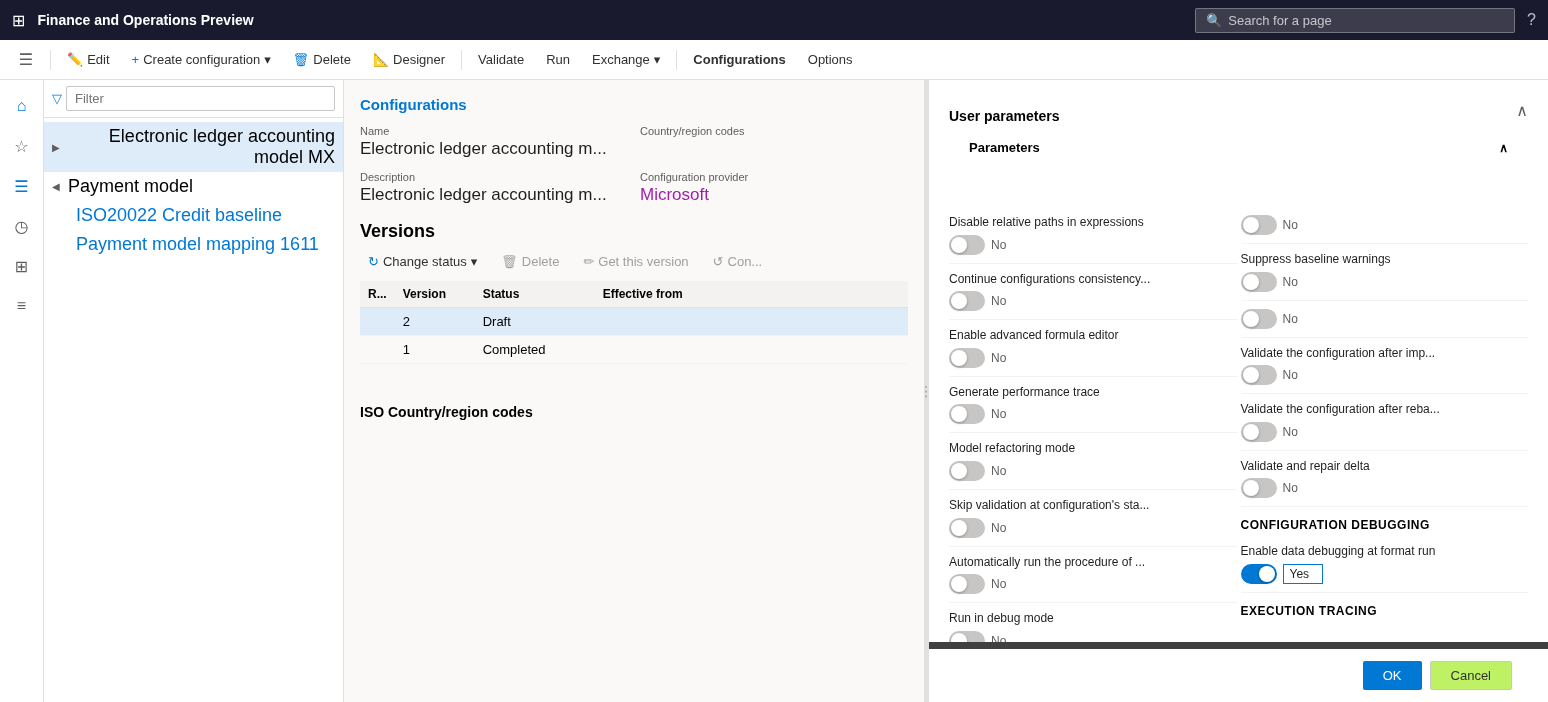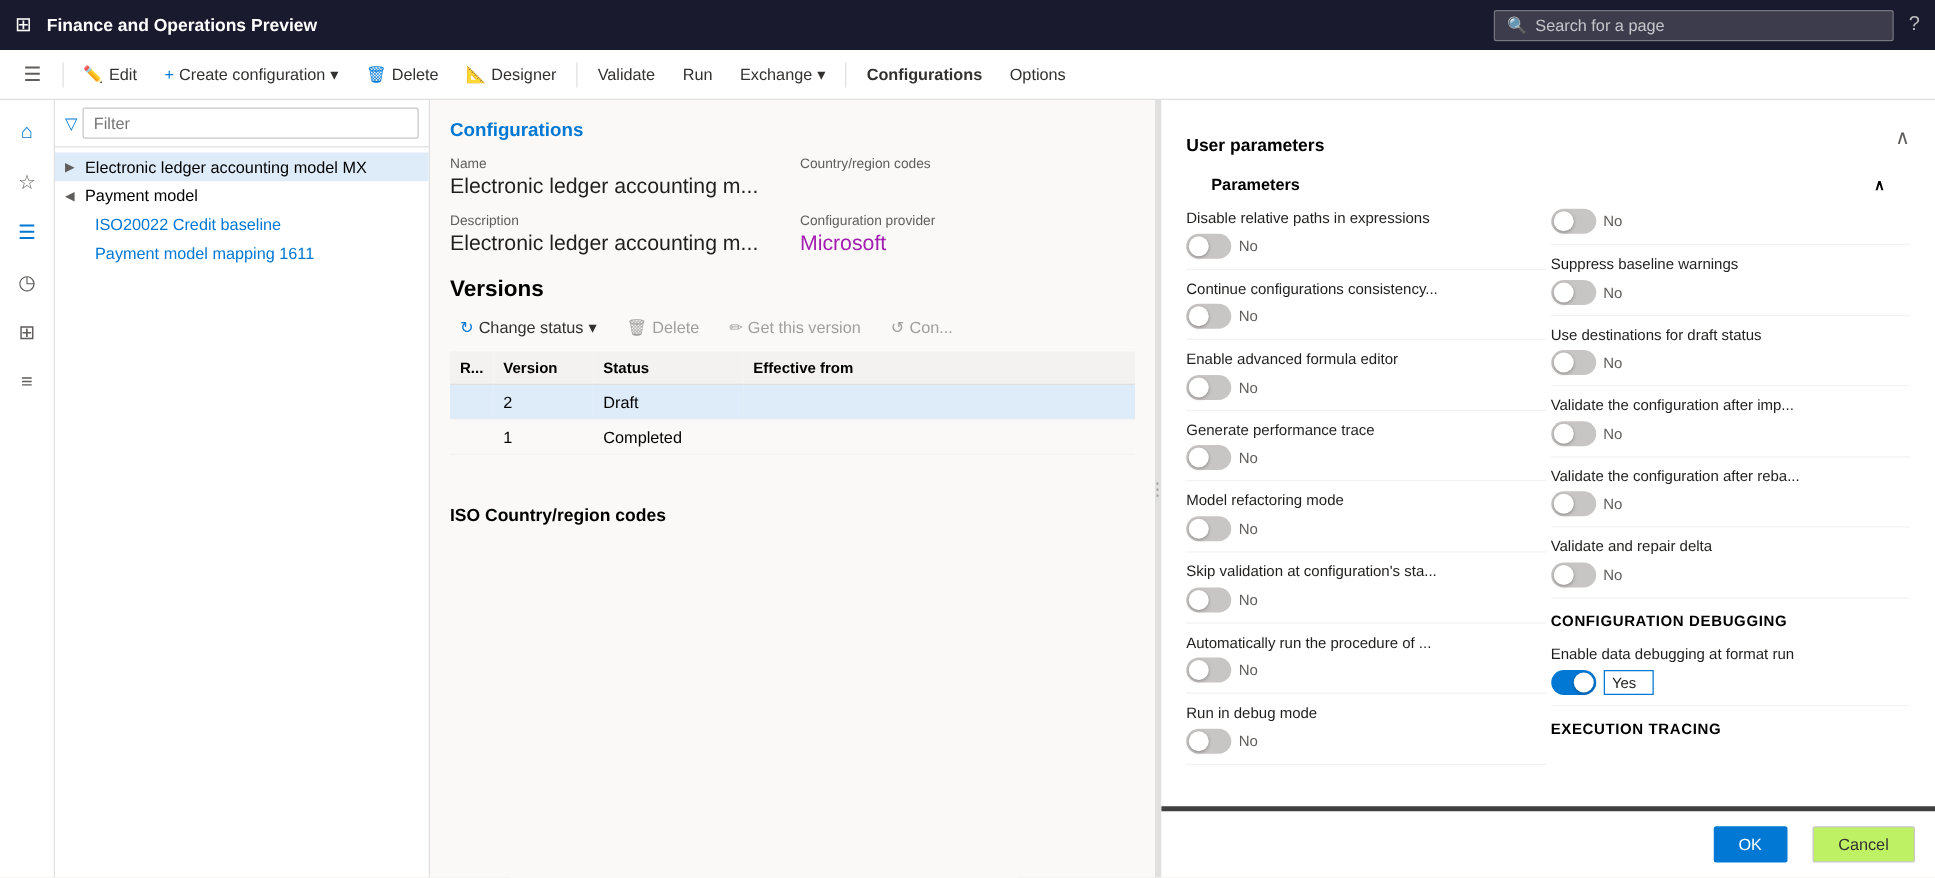--- a/index.html
+++ b/index.html
@@ -63,21 +63,21 @@
       flex: 1; padding: 4px 8px; border: 1px solid #c8c6c4; border-radius: 2px;
       font-size: 13px; outline: none;
     }
     .tree-content { flex: 1; overflow-y: auto; padding: 4px 0; }
     .tree-item {
       display: flex; align-items: center; padding: 4px 8px;
       cursor: pointer; gap: 4px;
     }
     .tree-item.selected { background: #deecf9; }
     .tree-arrow { font-size: 10px; color: #605e5c; width: 12px; }
-    .tree-label { font-size: 13px; text-align: right; }
+    .tree-label { font-size: 18px; text-align: right; }
     .tree-label.active { color: #0078d4; }
     .tree-child { padding-left: 32px; }
 
     
     .content-area {
       flex: 1; background: #faf9f8; overflow: hidden; display: flex; flex-direction: column;
     }
     .content-scroll { flex: 1; overflow-y: auto; padding: 16px; }
 
     
@@ -129,21 +129,21 @@
 
     .rp-section-title {
       font-size: 13px; font-weight: 700; padding: 8px 20px 4px 20px;
       display: flex; align-items: center; justify-content: space-between;
     }
     .rp-collapse { cursor: pointer; font-size: 12px; }
 
     .rp-scroll { flex: 1; overflow-y: auto; padding: 0 20px 16px 20px; }
 
     .params-grid {
-      display: grid; grid-template-columns: 1fr 1fr; gap: 4px;
+      display: grid; grid-template-columns: 1fr 1fr; gap: 4px; margin-top: 48px;
     }
     .param-row {
       display: flex; flex-direction: column; padding: 8px 0; border-bottom: 1px solid #f3f2f1;
     }
     .param-label { font-size: 12px; color: #201f1e; margin-bottom: 4px; line-height: 1.3; }
     .param-control { display: flex; align-items: center; gap: 6px; }
 
     
     .toggle {
       width: 36px; height: 20px; border-radius: 10px; background: #c8c6c4;
@@ -159,22 +159,22 @@
     .toggle-label { font-size: 12px; color: #605e5c; }
 
     
     .yes-input {
       border: 1px solid #0078d4; padding: 2px 6px; font-size: 12px;
       outline: none; width: 40px; color: #201f1e;
     }
 
     
     .rp-footer {
-      display: flex; justify-content: flex-end; gap: 20px;
-      padding: 12px 16px; border-top: 4px solid #404040;
+      display: flex; justify-content: flex-end; gap: 8px;
+      padding: 12px 36px; border-top: 7px solid #404040;
     }
     .btn-ok {
       background: #0078d4; color: #fff; border: none;
       padding: 6px 20px; font-size: 13px; cursor: pointer; border-radius: 2px;
     }
     .btn-cancel {
       background: #bef264; color: #323130; border: 1px solid #c8c6c4;
       padding: 6px 20px; font-size: 13px; cursor: pointer; border-radius: 2px;
     }
 
@@ -459,21 +459,20 @@
           <div class="param-row">
             <span class="param-label">Suppress baseline warnings</span>
             <div class="param-control">
               <div class="toggle">
                   <div class="toggle-thumb"></div>
                 </div>
               <span class="toggle-label">No</span>
             </div>
           </div>
           <div class="param-row">
-            <span class="param-label">Use destinations for draft status</span>
             <div class="param-control">
               <div class="toggle">
                   <div class="toggle-thumb"></div>
                 </div>
               <span class="toggle-label">No</span>
             </div>
           </div>
           <div class="param-row">
             <span class="param-label">Validate the configuration after imp...</span>
             <div class="param-control">

